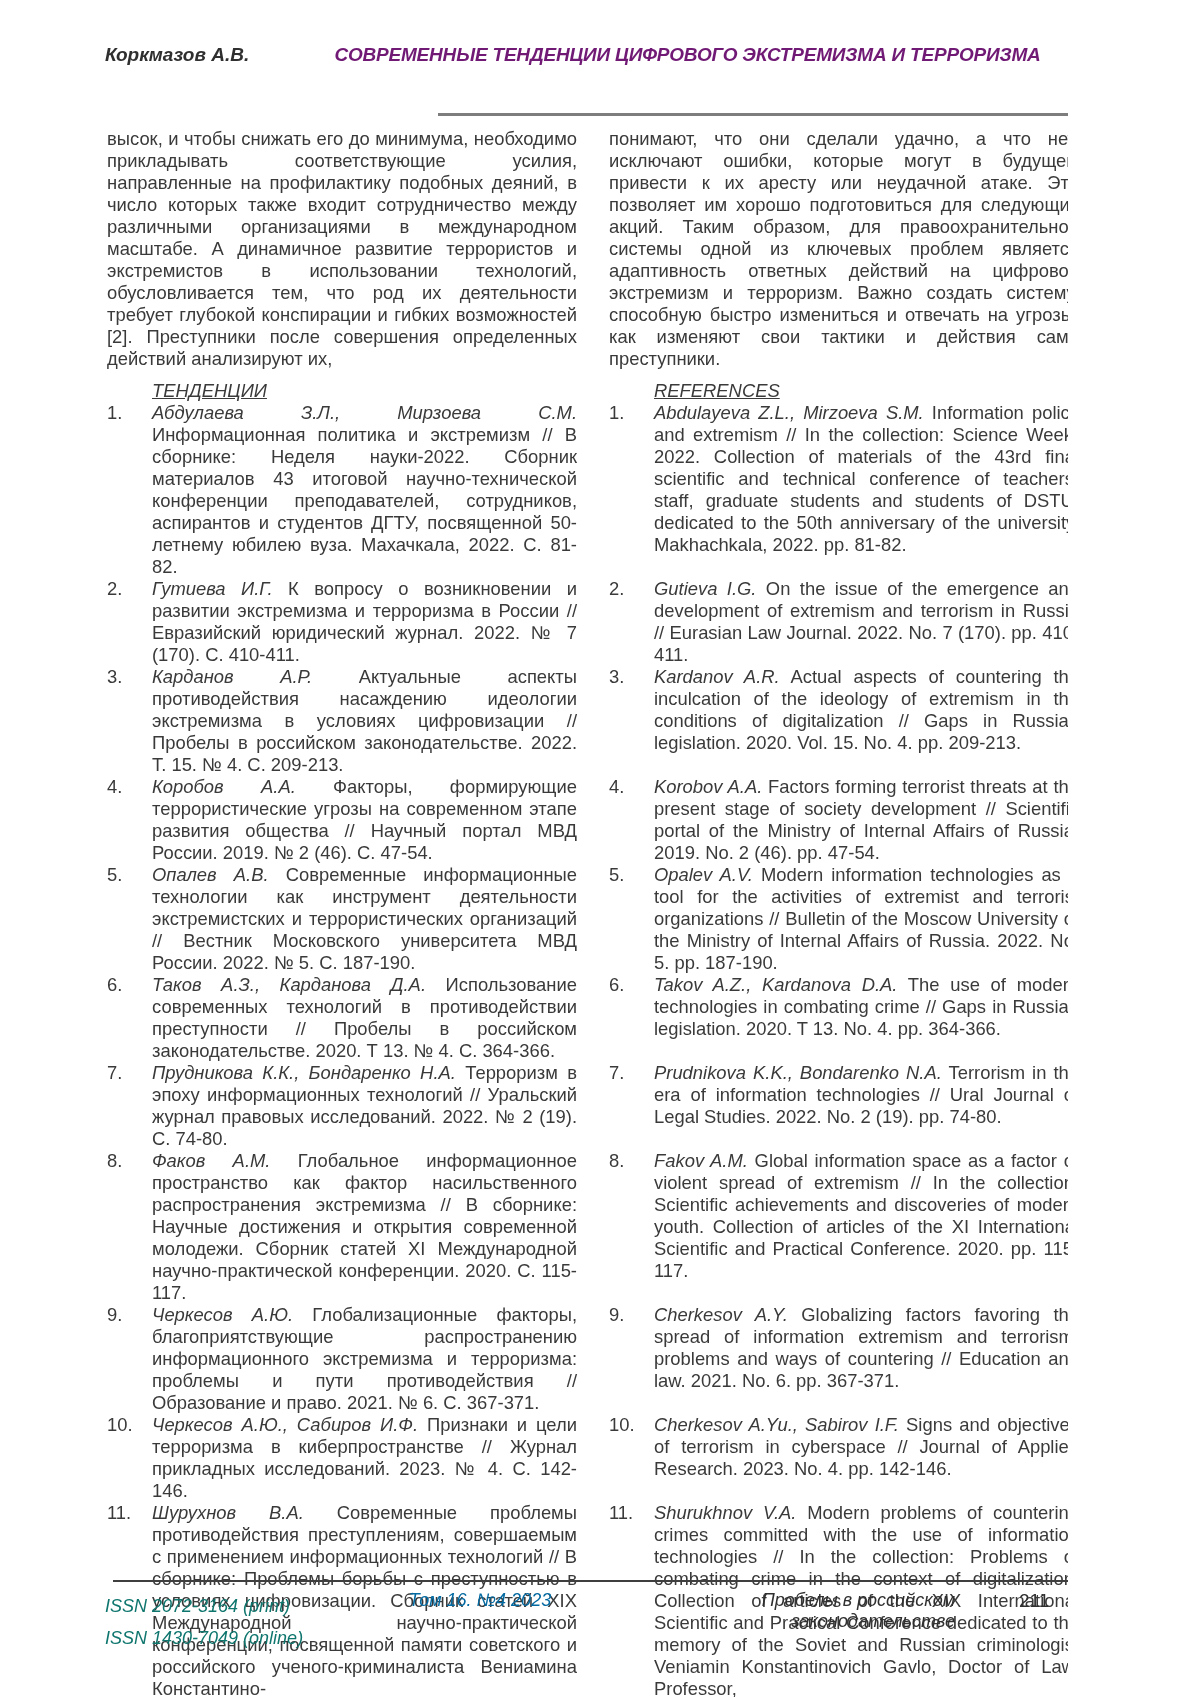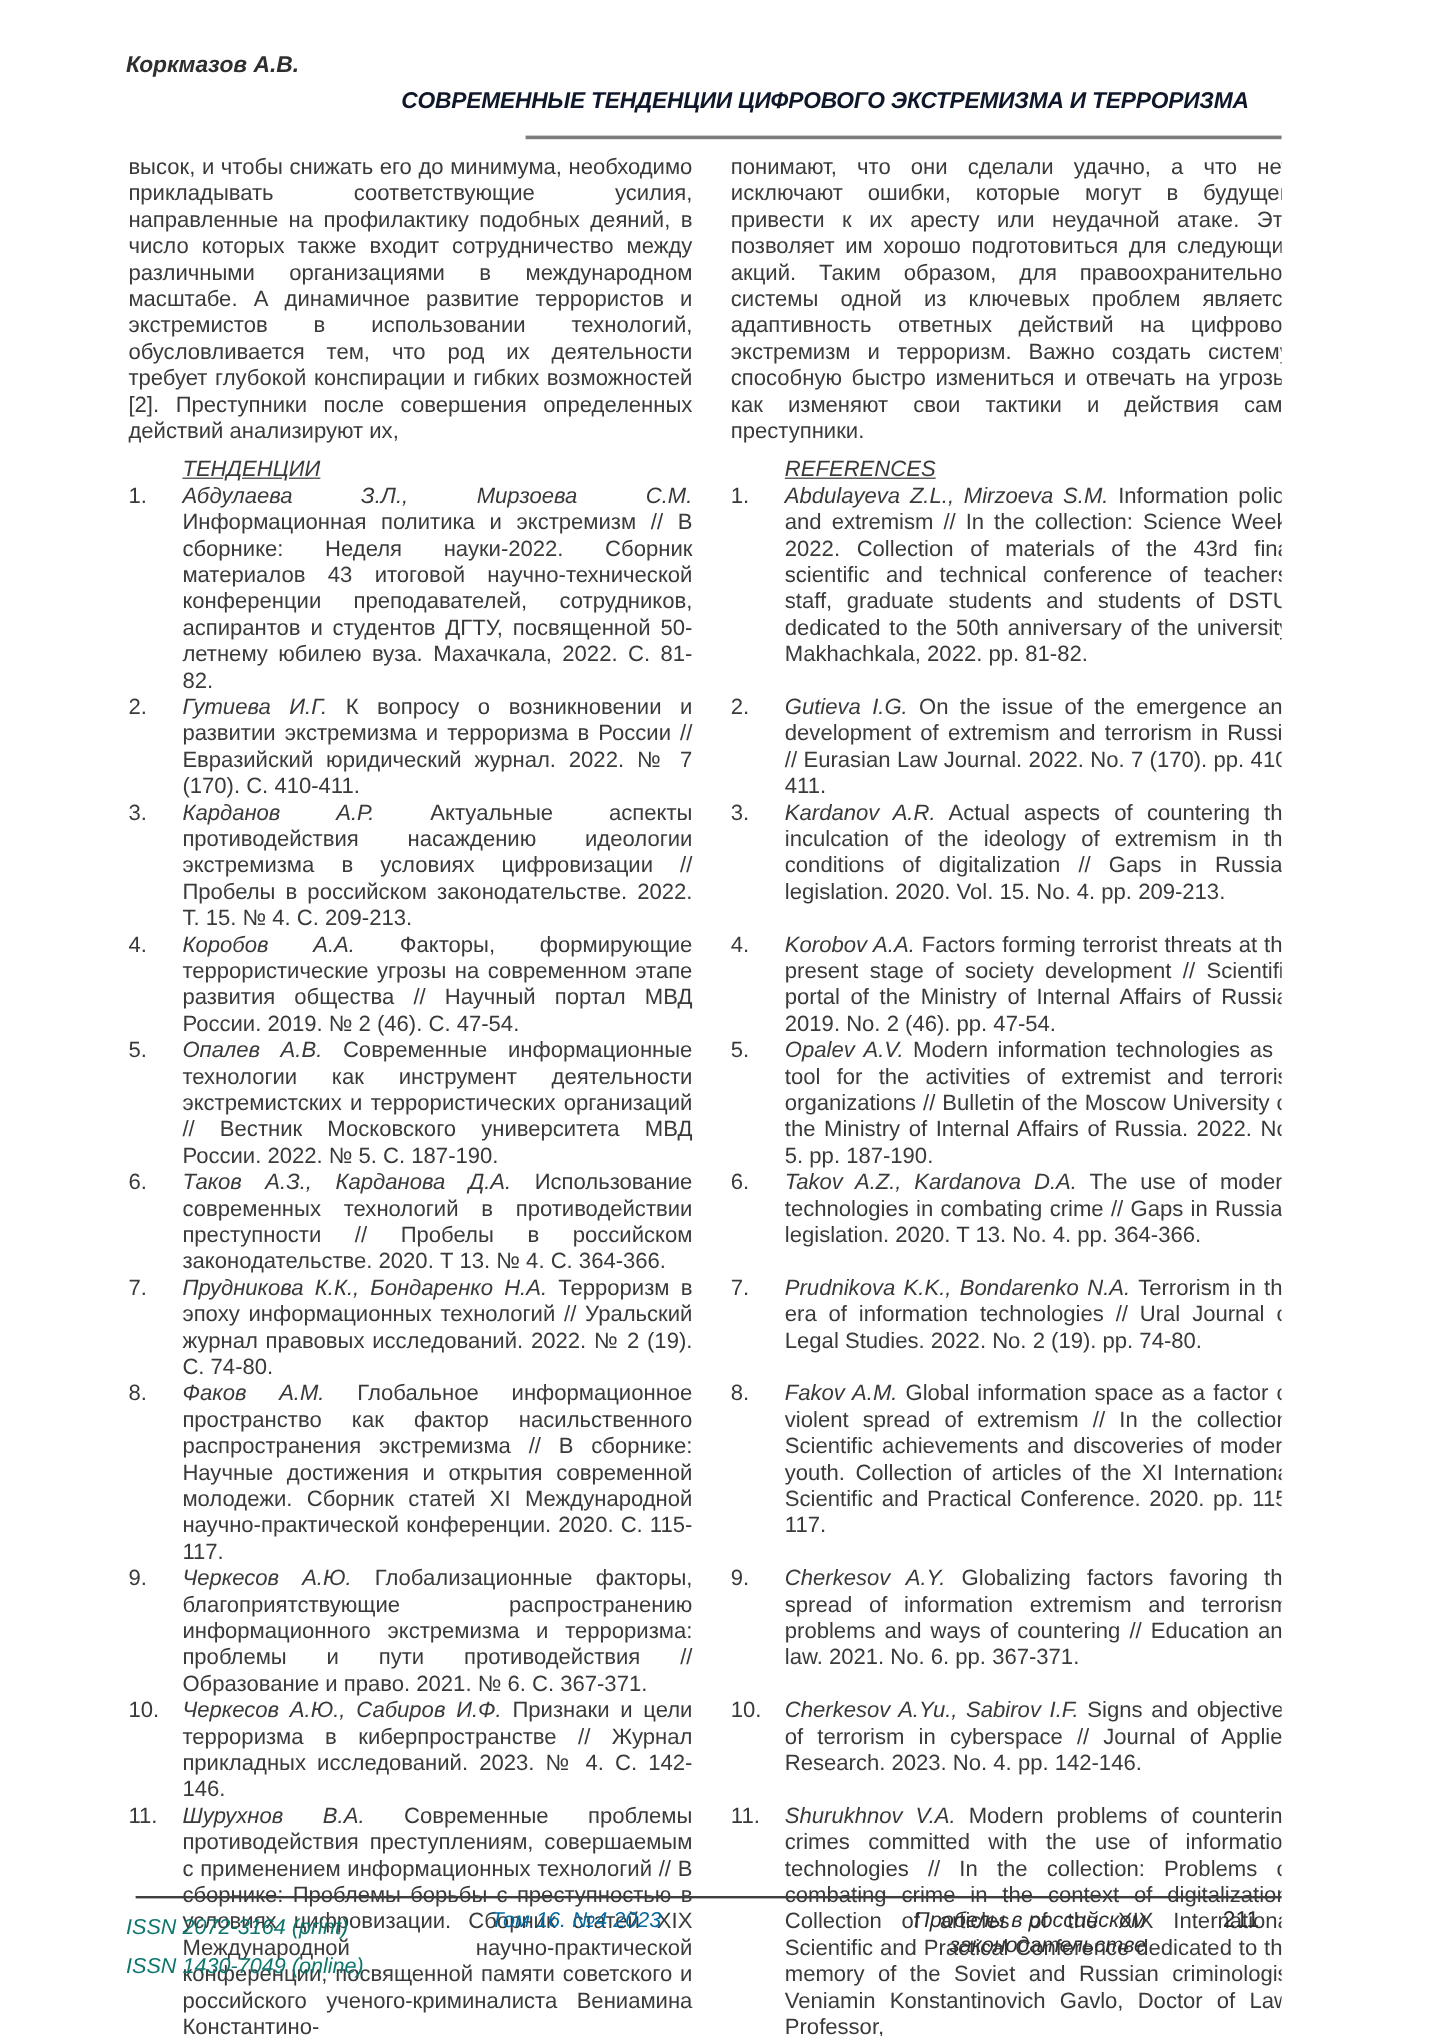--- a/index.html
+++ b/index.html
@@ -12,23 +12,22 @@
     overflow:hidden;
   }
   
   .running-author{
     position:absolute;left:105px;top:44px;
     font-size:19px;font-weight:bold;font-style:italic;color:#2f2f2f;
   }
   .running-title{
     position:absolute;left:300px;top:44px;width:775px;
     text-align:center;
-    font-size:19px;font-weight:bold;font-style:italic;color:#0f172a;
+    font-size:19px;font-weight:bold;font-style:italic;color:#701a75;
     letter-spacing:-0.2px;
-    margin-top:30px;
   }
   .header-rule{position:absolute;left:438px;top:113px;width:734px;height:3px;background:#7d7d7d;}
   .header-vline{position:absolute;left:1112px;top:45px;width:2px;height:195px;background:#5a5a5a;}
   .footer-rule{position:absolute;left:113px;top:1580px;width:1054px;height:2px;background:#3f3f3f;}
   .footer-vline{position:absolute;left:1112px;top:1425px;width:2px;height:210px;background:#3f3f3f;}
 
   
   .columns{position:absolute;left:107px;top:128px;width:980px;}
   .row{display:grid;grid-template-columns:470px 470px;column-gap:32px;align-items:start;}
   .cell{

